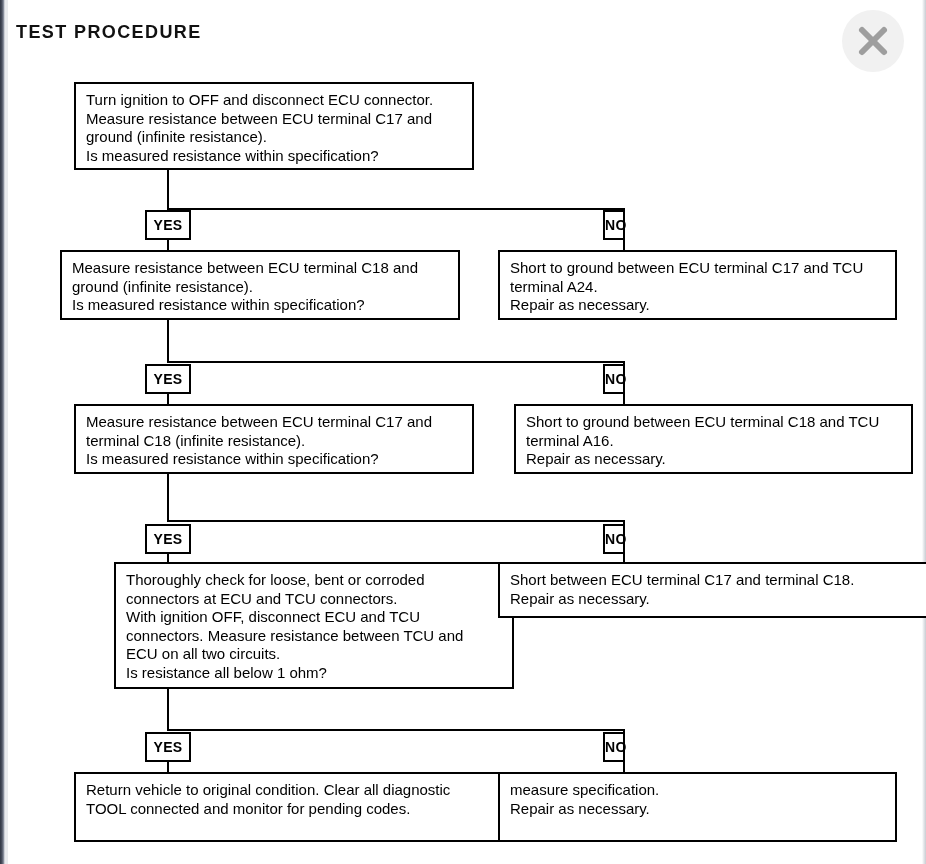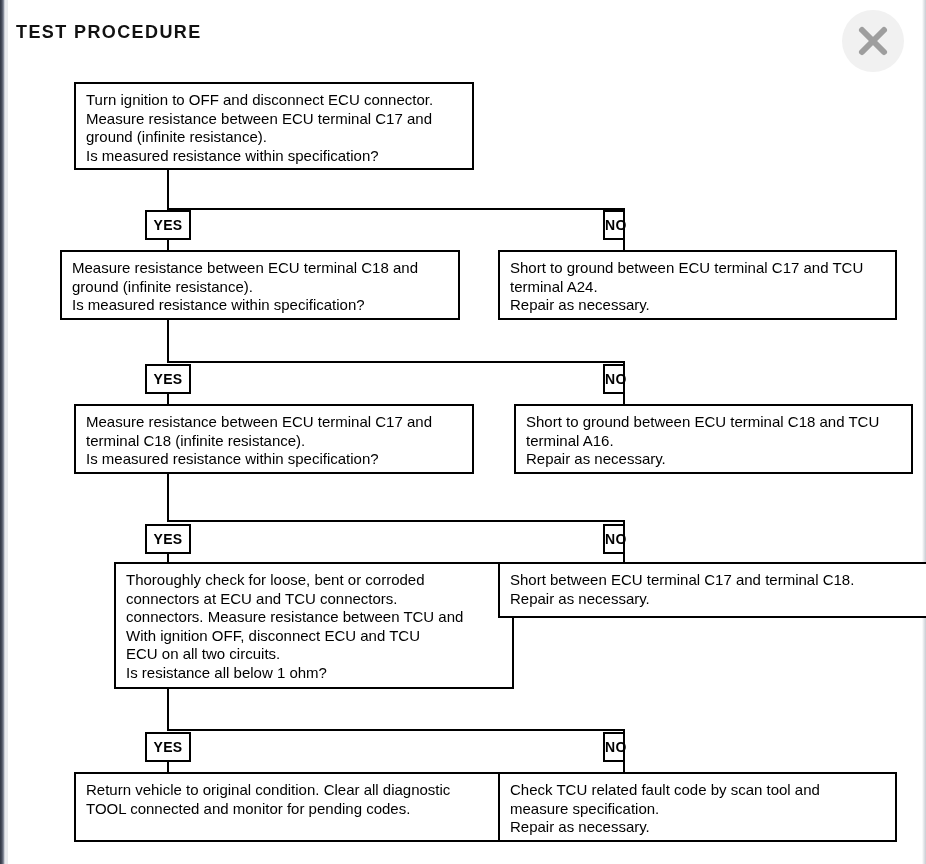--- a/index.html
+++ b/index.html
@@ -180,22 +180,22 @@
 
   <div class="badge" style="left:145px; top:524px;">YES</div>
   <div class="badge no" style="left:603px; top:524px;">NO</div>
 
   <div class="vline" style="left:167px; top:552px; height:12px;"></div>
   <div class="vline" style="left:623px; top:552px; height:12px;"></div>
 
   <div class="fbox" style="left:74px; top:562px; width:400px; height:127px;margin-left:40px;">
     <span class="ln">Thoroughly check for loose, bent or corroded</span>
     <span class="ln">connectors at ECU and TCU connectors.</span>
+    <span class="ln">With ignition OFF, disconnect ECU and TCU</span>
     <span class="ln">connectors. Measure resistance between TCU and</span>
-    <span class="ln">With ignition OFF, disconnect ECU and TCU</span>
     <span class="ln">ECU on all two circuits.</span>
     <span class="ln">Is resistance all below 1 ohm?</span>
   </div>
 
   <div class="fbox" style="left:498px; top:562px; width:445px; height:56px;">
     <span class="ln">Short between ECU terminal C17 and terminal C18.</span>
     <span class="ln">Repair as necessary.</span>
   </div>
 
   <div class="vline" style="left:167px; top:689px; height:42px;"></div>
@@ -207,18 +207,17 @@
 
   <div class="vline" style="left:167px; top:760px; height:14px;"></div>
   <div class="vline" style="left:623px; top:760px; height:14px;"></div>
 
   <div class="fbox" style="left:74px; top:772px; width:464px; height:70px;">
     <span class="ln">Return vehicle to original condition. Clear all diagnostic</span>
     <span class="ln">TOOL connected and monitor for pending codes.</span>
   </div>
 
   <div class="fbox" style="left:498px; top:772px; width:399px; height:70px;">
-    <span class="ln">Check TCU related fault code by scan tool and</span>
     <span class="ln">measure specification.</span>
     <span class="ln">Repair as necessary.</span>
   </div>
 
 </div>
 
 </body></html>

